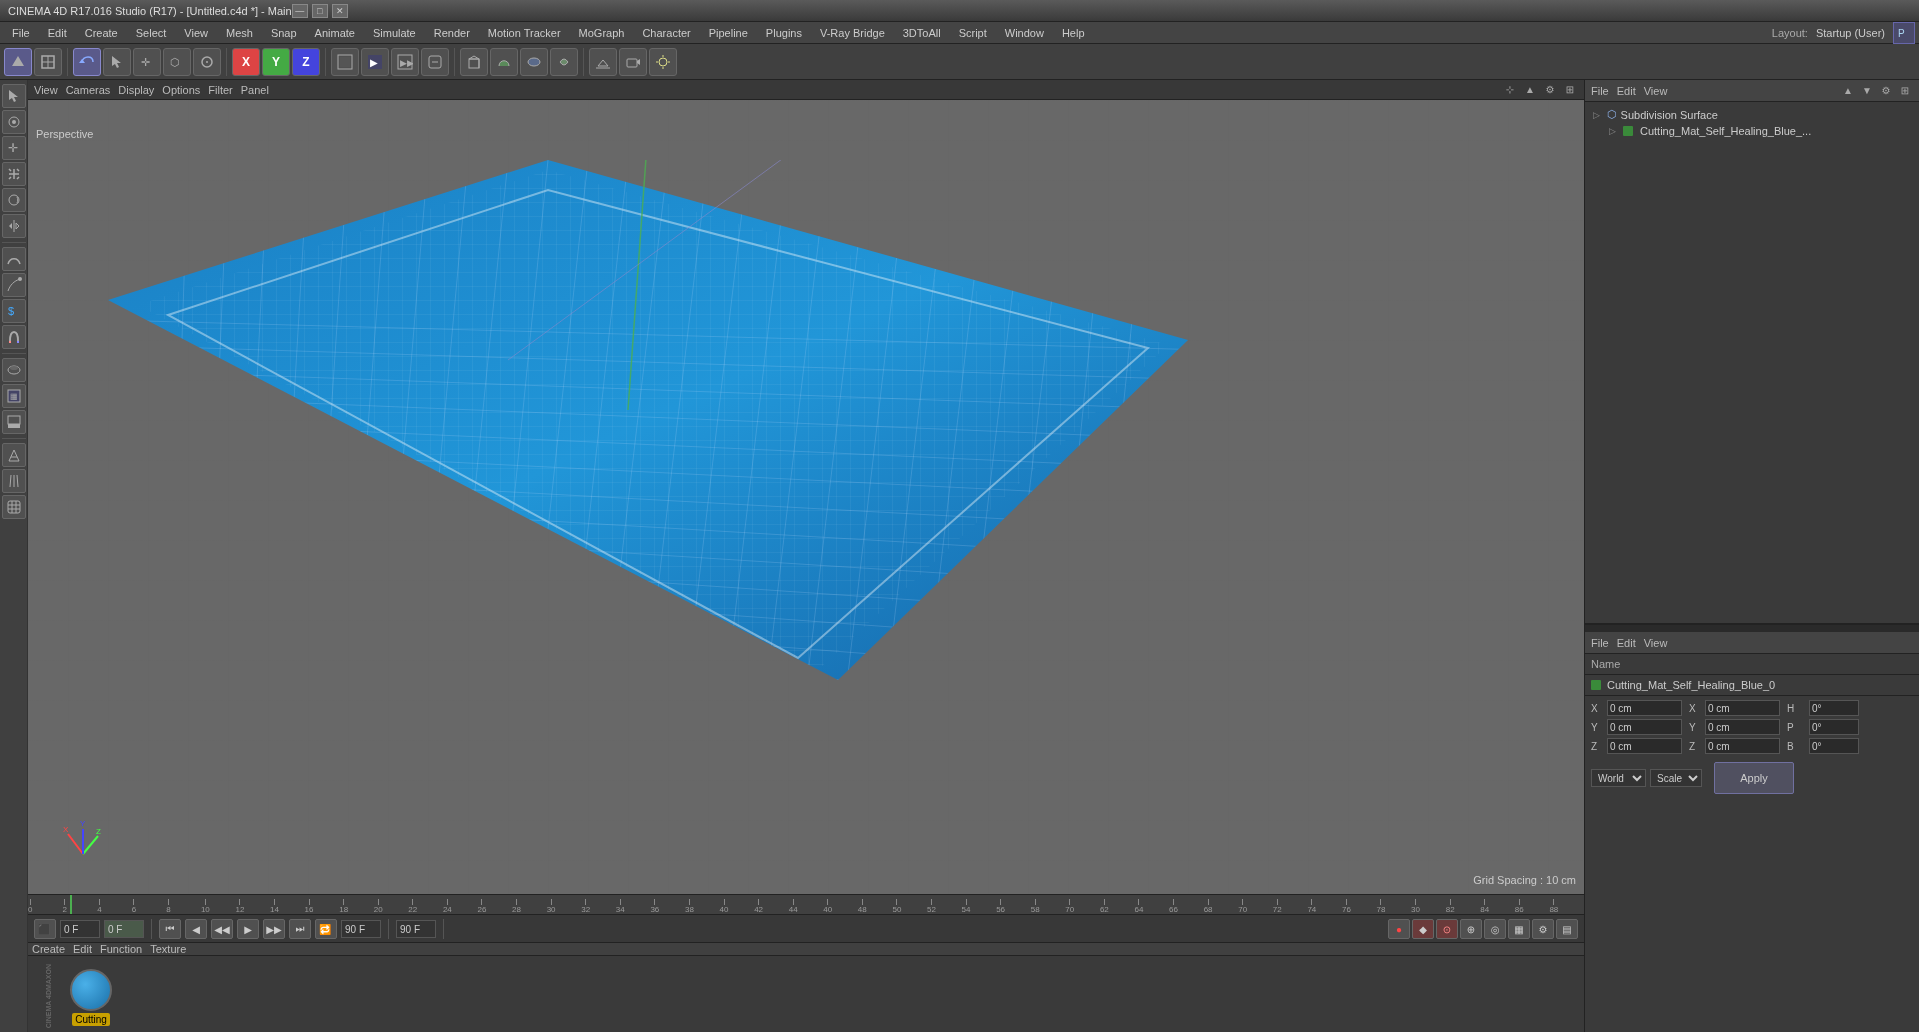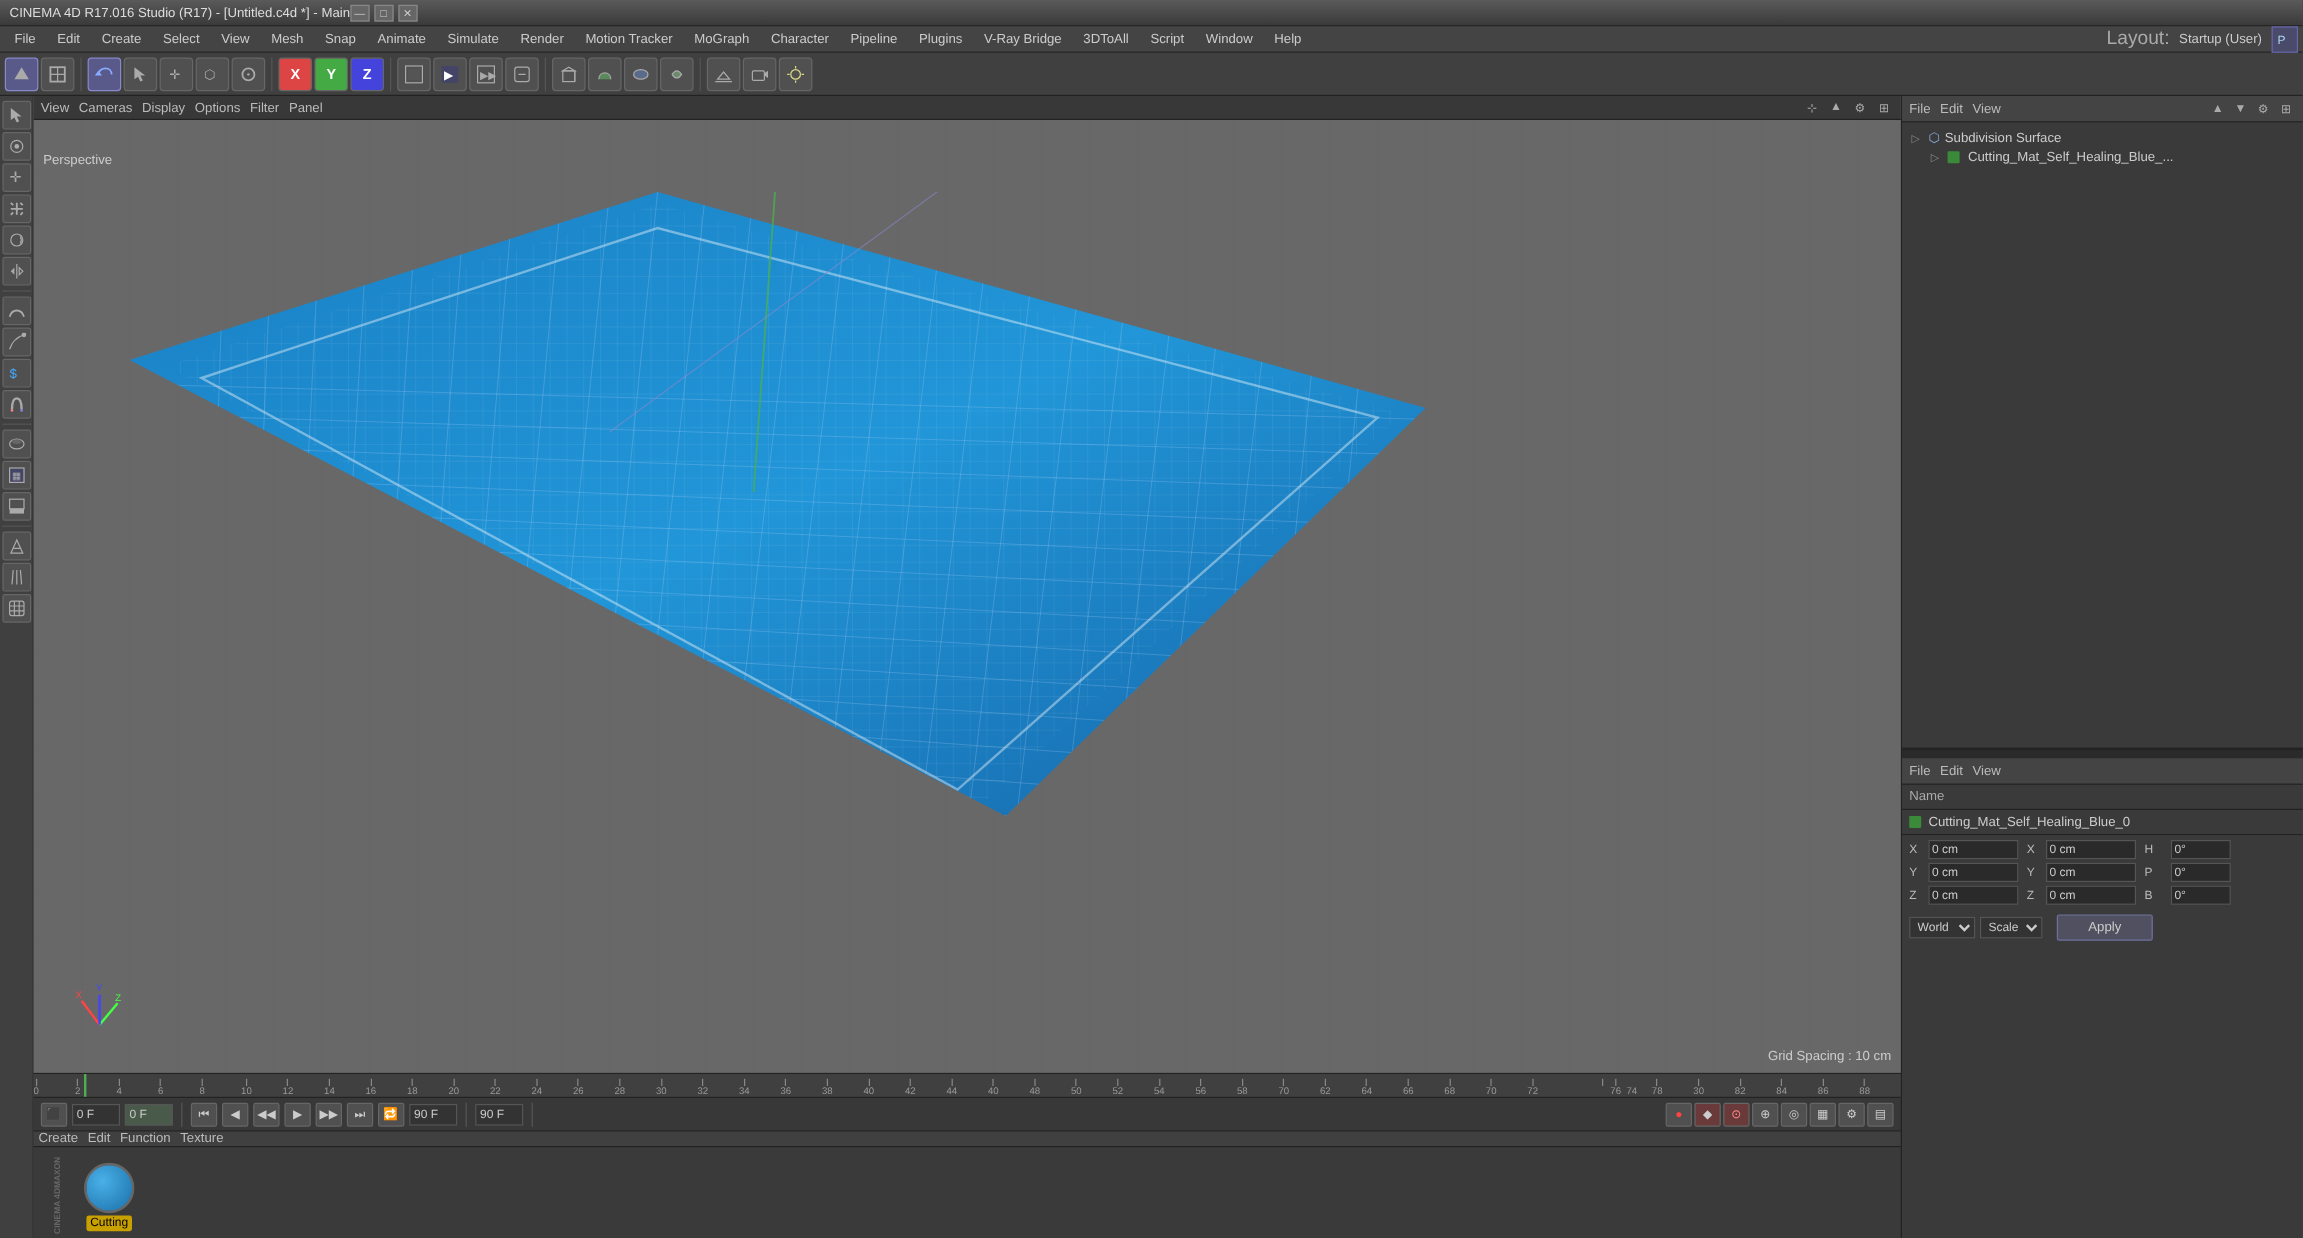--- a/index.html
+++ b/index.html
@@ -282,21 +282,21 @@
       display: flex;
       align-items: center;
       padding: 0 6px;
       gap: 8px;
       border-bottom: 1px solid #222;
     }
 
     
     #apply-btn {
       margin: 4px 8px;
-      height: 22px;
+      height: 32px;
       background: #505060;
       border: 1px solid #7070a0;
       color: #ccc;
       font-size: 11px;
       cursor: pointer;
       border-radius: 2px;
       display: flex;
       align-items: center;
       justify-content: center;
     }
@@ -369,21 +369,21 @@
   <span class="menu-item">Motion Tracker</span>
   <span class="menu-item">MoGraph</span>
   <span class="menu-item">Character</span>
   <span class="menu-item">Pipeline</span>
   <span class="menu-item">Plugins</span>
   <span class="menu-item">V-Ray Bridge</span>
   <span class="menu-item">3DToAll</span>
   <span class="menu-item">Script</span>
   <span class="menu-item">Window</span>
   <span class="menu-item">Help</span>
-  <span style="margin-left:auto; color:#aaa; font-size:16px;">Layout:</span>
+  <span style="margin-left:auto; color:#aaa; font-size:11px;">Layout:</span>
   <span style="color:#ccc; font-size:11px; padding: 0 6px;">Startup (User)</span>
   <div style="width:22px;height:22px;background:#4a4a6a;border:1px solid #6666aa;display:flex;align-items:center;justify-content:center;cursor:pointer;">
     <svg width="14" height="14" viewBox="0 0 14 14">
         <text x="1" y="11" font-size="10" fill="#aad4f0">P</text>
       </svg>
   </div>
 </div>
 
 <div id="toolbar">
 
@@ -880,21 +880,21 @@
             <div class="ruler-mark" style="position: absolute; left: 77.7778%;">
               <div class="ruler-tick"></div>
               <span style="font-size:8px;color:#999;">70</span>
             </div>
             <div class="ruler-mark" style="position: absolute; left: 80%;">
               <div class="ruler-tick"></div>
               <span style="font-size:8px;color:#999;">72</span>
             </div>
             <div class="ruler-mark" style="position: absolute; left: 82.2222%;">
               <div class="ruler-tick"></div>
-              <span style="font-size:8px;color:#999;margin-left:48px;">74</span>
+              <span style="font-size:8px;color:#999;">74</span>
             </div>
             <div class="ruler-mark" style="position: absolute; left: 84.4444%;">
               <div class="ruler-tick"></div>
               <span style="font-size:8px;color:#999;">76</span>
             </div>
             <div class="ruler-mark" style="position: absolute; left: 86.6667%;">
               <div class="ruler-tick"></div>
               <span style="font-size:8px;color:#999;">78</span>
             </div>
             <div class="ruler-mark" style="position: absolute; left: 88.8889%;">

